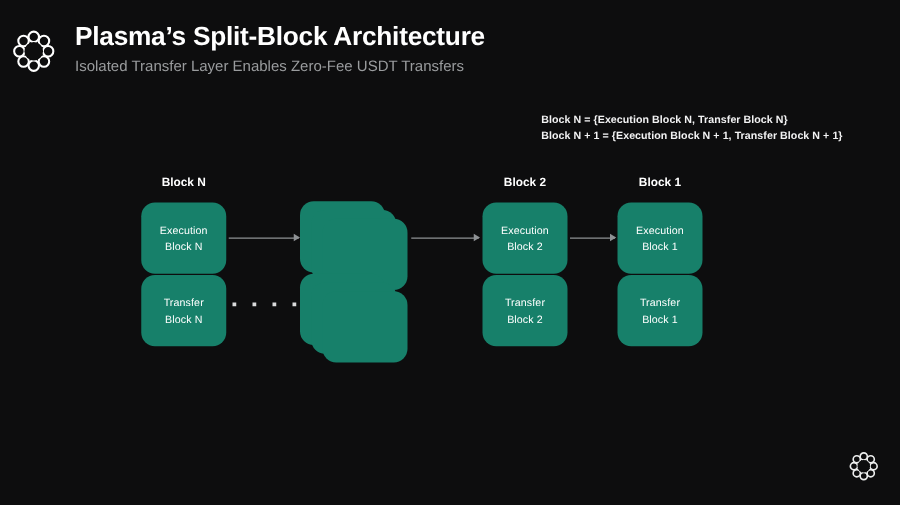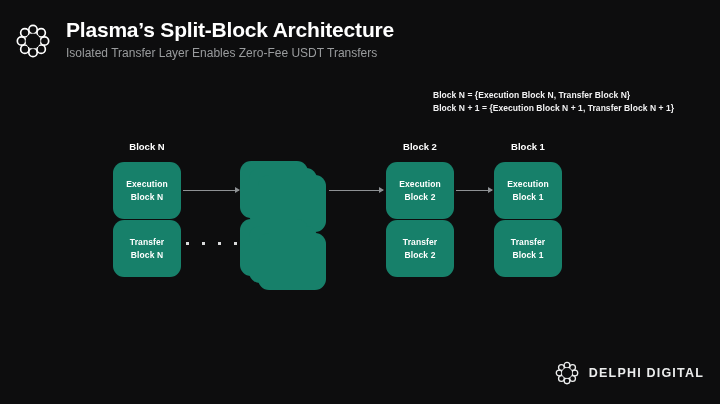--- a/index.html
+++ b/index.html
@@ -22,21 +22,21 @@
     position: absolute;
     inset: 0;
     width: 720px;
     height: 404px;
     background: #0d0d0e;
   }
 
   
   .header {
     position: absolute;
-    left: 14px;
+    left: 8px;
     top: 18px;
     display: flex;
     align-items: flex-start;
     gap: 14px;
   }
 
   .brand-mark {
     width: 38px;
     height: 38px;
     flex: 0 0 38px;
@@ -100,21 +100,21 @@
   .card {
     position: absolute;
     background: #17806a;
     border-radius: 11px;
     display: flex;
     flex-direction: column;
     align-items: center;
     justify-content: center;
     color: #ffffff;
     font-size: 8.5px;
-    font-weight: 700;
+    font-weight: 400;
     line-height: 1.45;
     text-align: center;
     letter-spacing: 0.1px;
   }
   .card span { display: block; }
 
   .ghost {
     position: absolute;
     background: #17806a;
     border-radius: 11px;
@@ -284,16 +284,15 @@
           <circle cx="38.5" cy="24" r="5.3"></circle>
           <circle cx="34.3" cy="34.3" r="5.3"></circle>
           <circle cx="24" cy="38.5" r="5.3"></circle>
           <circle cx="13.7" cy="34.3" r="5.3"></circle>
           <circle cx="9.5" cy="24" r="5.3"></circle>
           <circle cx="13.7" cy="13.7" r="5.3"></circle>
         </g>
         <circle cx="24" cy="24" r="9.2" fill="#0d0d0e"></circle>
       </svg>
     </div>
-    <div class="footer-wordmark">DELPHI DIGITAL</div>
   </div>
 
 </div>
 
 </body></html>

